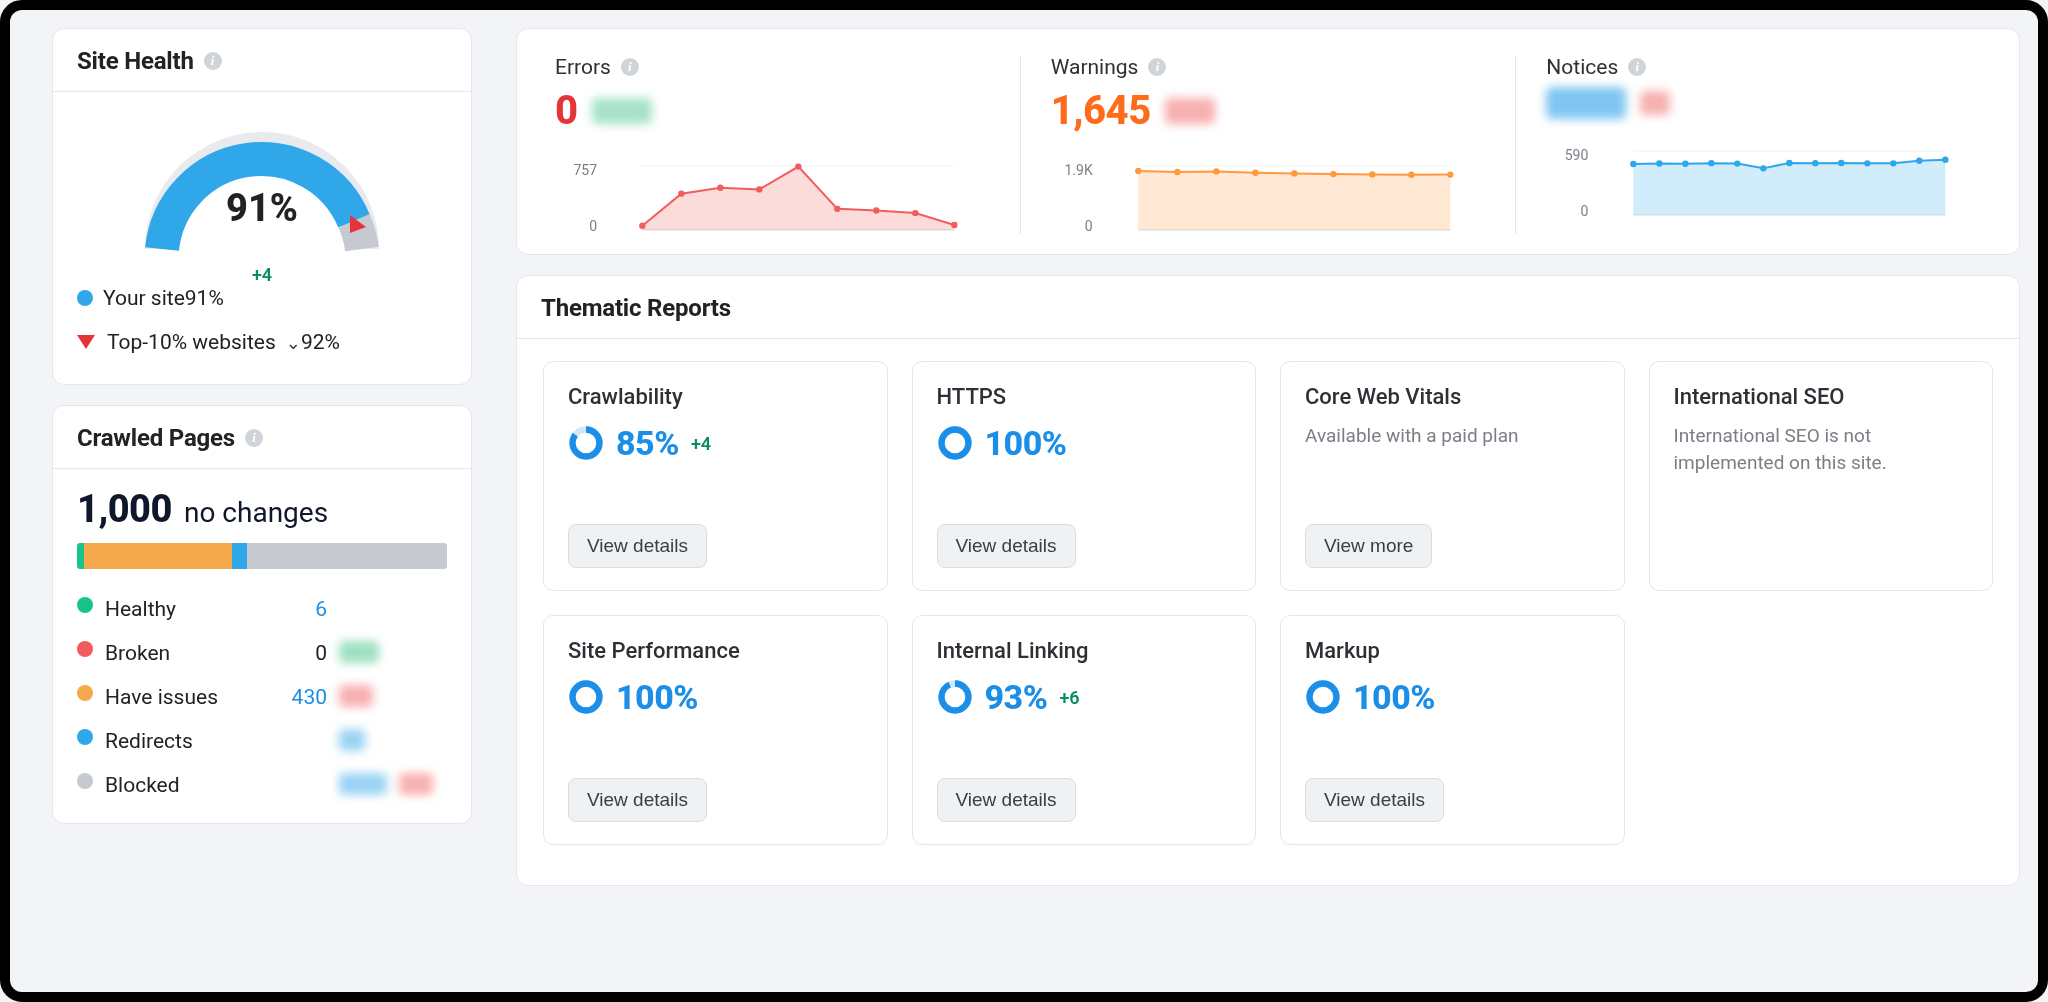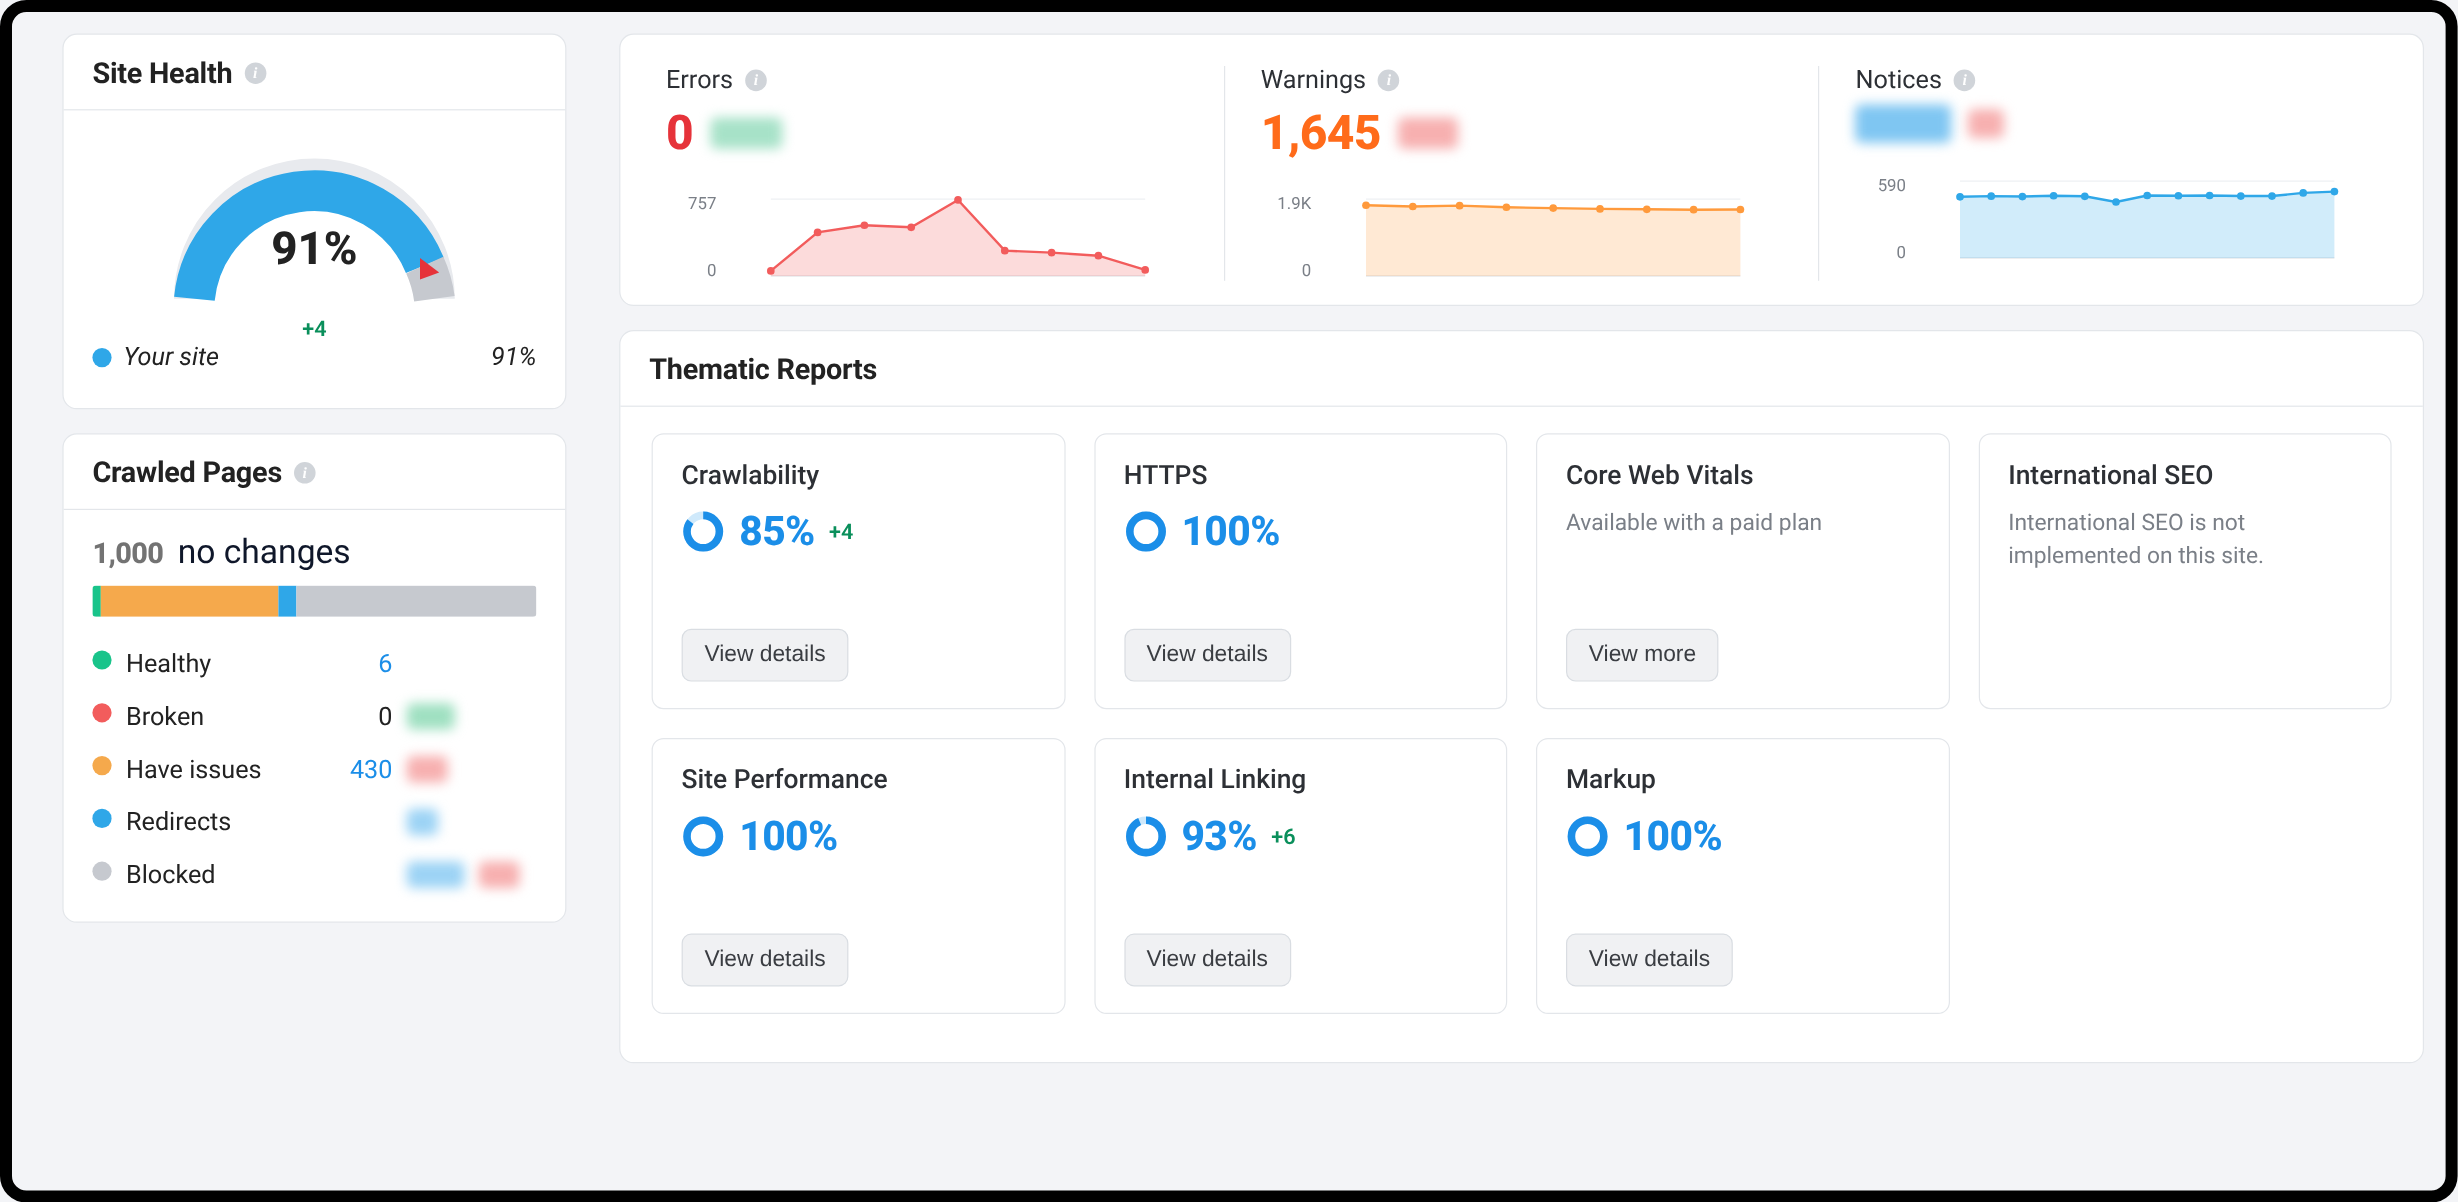--- a/index.html
+++ b/index.html
@@ -40,39 +40,39 @@
   .gauge-wrap { display:flex; align-items: center; justify-content: center; padding: 22px 20px 8px 20px; }
   .gauge { position: relative; width: 260px; height: 150px; }
   .gauge svg { width: 260px; height: 150px; display:block; }
   .gauge-value {
     position: absolute; left: 0; right: 0; top: 72px; text-align: center;
     font-size: 38px; font-weight: 800;
   }
   .gauge-delta { text-align:center; font-size: 18px; font-weight: 600; color: #0a8f5b; }
   .legend-list { padding: 4px 24px 20px 24px; }
   .legend-row {
-    display: flex; align-items: center; justify-content: space-between;
-    padding: 10px 0; font-size: 21px; font-style: italic;
+    display: flex; align-items: center; 
+    padding: 10px 0; font-size: 21px;
   }
   .legend-left { display:flex; align-items:center; gap: 10px; }
   .dot { width: 16px; height: 16px; border-radius: 50%; flex:0 0 16px; }
   .dot.blue { background:#2fa7e8; }
   .dot.green { background:#19c48a; }
   .dot.red { background:#f25c5c; }
   .dot.orange { background:#f5a94c; }
   .dot.gray { background:#c6c9cf; }
   .tri-down {
     width: 0; height: 0; border-left: 9px solid transparent; border-right: 9px solid transparent;
     border-top: 14px solid #e6333a; display:inline-block; margin-right: 2px;
   }
   .chev { font-size: 18px; color:#333; }
   .pct { font-size: 21px; }
   
   .big-number-row { display:flex; align-items:baseline; gap: 12px; padding: 18px 24px 8px 24px; }
-  .big-number { font-size: 24px; font-weight: 800; color:#737373; letter-spacing: -0.5px; }
+  .big-number { font-size: 38px; font-weight: 800; color:#0f172a; letter-spacing: -0.5px; }
   .muted { color:#0f172a; font-size: 28px; }
   .stacked-bar { margin: 4px 24px 12px 24px; height: 26px; display:flex; border-radius: 3px; overflow:hidden; }
   .seg-green { background:#19c48a; }
   .seg-orange { background:#f5a94c; }
   .seg-blue  { background:#2fa7e8; }
   .seg-gray  { background:#c6c9cf; }
   .cp-list { padding: 6px 24px 16px 24px; }
   .cp-row { display:flex; gap: 12px; padding: 10px 0; font-size: 21px; }
   .cp-label { flex: 0 0 150px; }
   .cp-count { width: 60px; color:#1b8ee8; font-weight: 400; text-align: right; }
@@ -135,20 +135,28 @@
           <div class="gauge-delta">+4</div>
         </div>
       </div>
       <div class="legend-list">
         <div class="legend-row">
           <div class="legend-left">
             <span class="dot blue"></span>
             <span>Your site</span>
           </div>
           <span class="pct">91%</span>
+        </div>
+        <div class="legend-row">
+          <div class="legend-left">
+            <span class="tri-down"></span>
+            <span>Top-10% websites</span>
+            <span class="chev">⌄</span>
+          </div>
+          <span class="pct">92%</span>
         </div>
       </div>
     </div>
 
     <div class="card">
       <div class="card-header">
         <span class="card-title">Crawled Pages</span>
         <span class="info-icon">i</span>
       </div>
       <div class="big-number-row">

